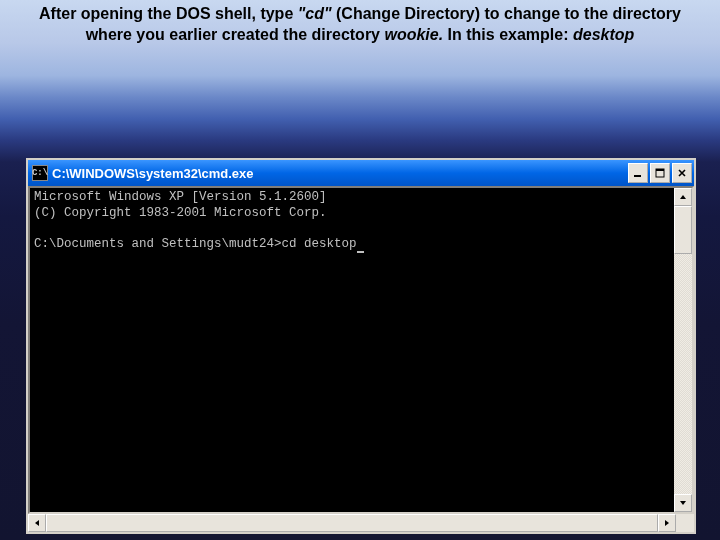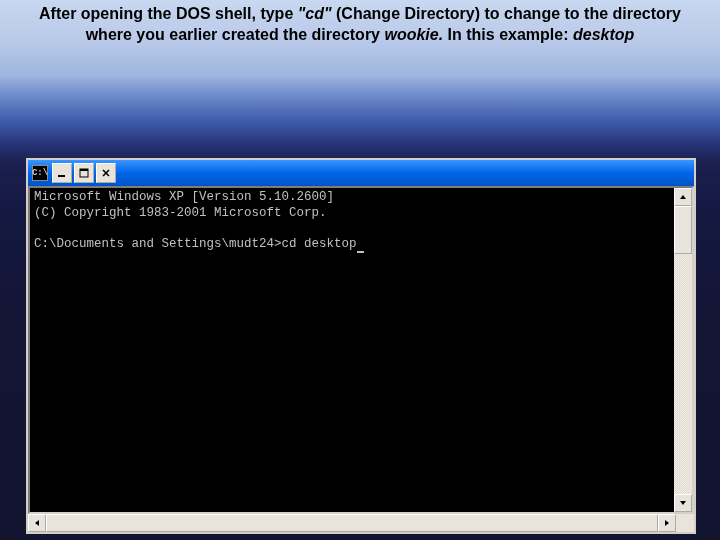--- a/index.html
+++ b/index.html
@@ -169,20 +169,21 @@
 
 <div class="instruction">
   <span>After opening the DOS shell, type </span><span class="italic">"cd"</span><span> (Change Directory)  to change to the directory where you earlier created the directory </span><span class="italic">wookie.</span><span> In this example: </span><span class="italic">desktop</span>
 </div>
 
 <div class="window">
   <div class="titlebar">
     <div class="titlebar-icon">
         <span>C:\</span>
       </div>
+    <div class="titlebar-text">C:\WINDOWS\system32\cmd.exe</div>
     <div class="win-controls">
       <div class="win-btn">
         <svg width="10" height="10">
             <rect x="1" y="7" width="7" height="2" fill="#000"></rect>
           </svg>
       </div>
       <div class="win-btn">
         <svg width="10" height="10">
             <rect x="1" y="1" width="8" height="8" fill="none" stroke="#000" stroke-width="1"></rect>
             <rect x="1" y="1" width="8" height="2" fill="#000"></rect>
@@ -190,21 +191,21 @@
       </div>
       <div class="win-btn">
         <svg width="10" height="10">
             <path d="M2 2 L8 8 M8 2 L2 8" stroke="#000" stroke-width="1.6"></path>
           </svg>
       </div>
     </div>
   </div>
 
   <div class="console-wrap">
-    <div class="console"><span>Microsoft Windows XP [Version 5.10.2600]</span>
+    <div class="console"><span>Microsoft Windows XP [Version 5.1.2600]</span>
 <span>(C) Copyright 1983-2001 Microsoft Corp.</span>
 <span></span>
 <span>C:\Documents and Settings\mudt24&gt;cd desktop</span><span class="cursor"></span></div>
     <div class="vscroll">
       <div class="sbtn">
         <svg width="8" height="8">
             <path d="M4 2 L7 6 L1 6 Z" fill="#000"></path>
           </svg>
       </div>
       <div class="track">

